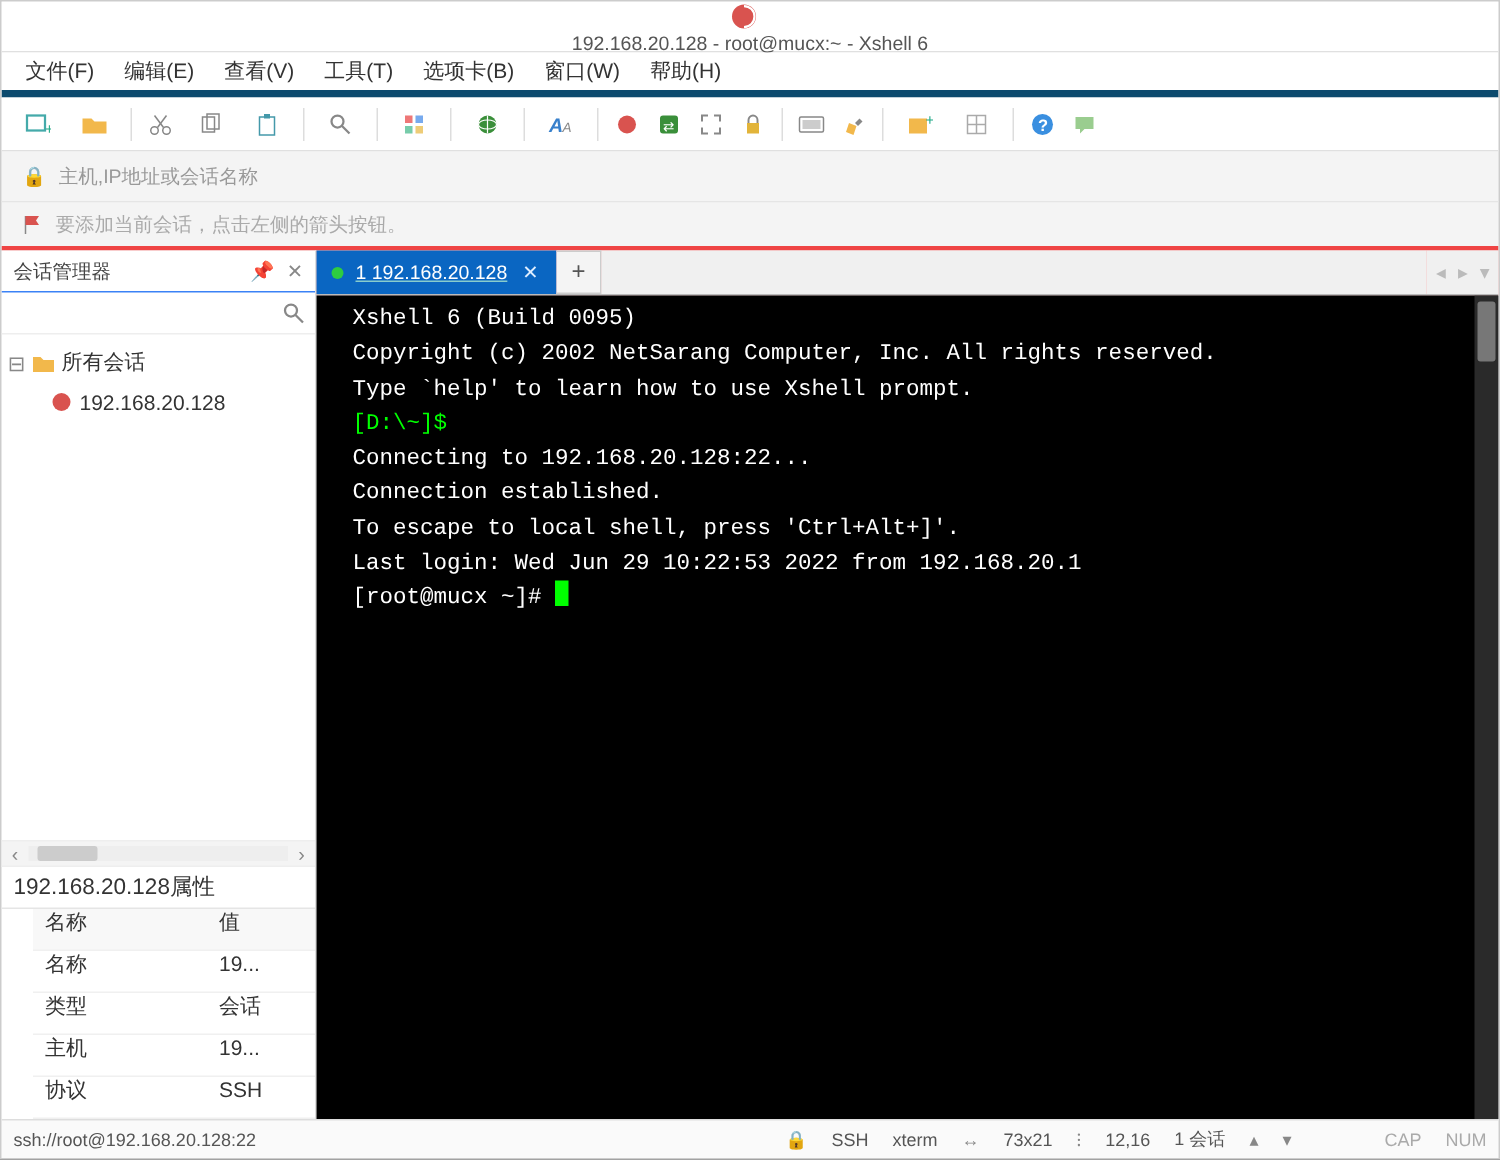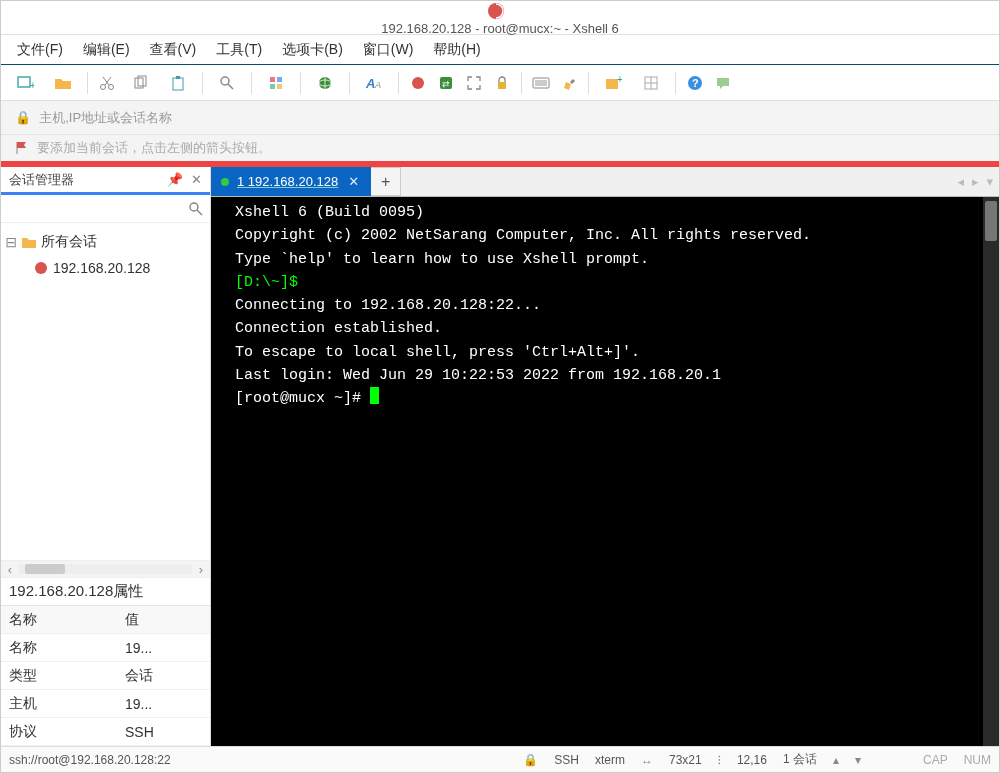--- a/index.html
+++ b/index.html
@@ -38,21 +38,21 @@
   display: flex; align-items: center; justify-content: center;
   color: #444;
 }
 .menubar {
   height: 30px;
   background: #fff;
   display: flex;
   align-items: center;
   padding: 0 8px;
   gap: 4px;
-  border-bottom: 1px solid #0c4a6e;
+  border-bottom: 5px solid #0c4a6e;
 }
 .menubar span { padding: 4px 8px; font-size: 14px; color: #333; }
 .toolbar {
   height: 36px;
   background: #fff;
   display: flex;
   align-items: center;
   padding: 0 6px;
   gap: 2px;
   border-bottom: 1px solid #e0e0e0;
@@ -73,42 +73,42 @@
   color: #999;
   border-bottom: 1px solid #e5e5e5;
 }
 .hintbar {
   height: 32px;
   background: #f4f4f4;
   display: flex;
   align-items: center;
   padding: 0 14px;
   color: #aaa;
-  border-bottom: 6px solid #ef4444;
+  border-bottom: 3px solid #ef4444;
 }
 .main {
   flex: 1;
   display: flex;
   min-height: 0;
 }
 .sidepanel {
   width: 210px;
   background: #fff;
   display: flex;
   flex-direction: column;
   border-right: 1px solid #ddd;
 }
 .sidehead {
   height: 28px;
   display: flex;
   align-items: center;
   padding: 0 8px;
   font-size: 13px;
   color: #444;
-  border-bottom: 3px solid #3b82f6;
+  border-bottom: 1px solid #3b82f6;
 }
 .sidehead .sp { flex: 1; }
 .searchrow {
   height: 28px;
   display: flex;
   align-items: center;
   justify-content: flex-end;
   padding: 0 6px;
   border-bottom: 1px solid #eee;
 }
@@ -142,22 +142,23 @@
   height: 28px;
   display: flex; align-items: center;
   padding: 0 8px;
   font-size: 15px;
   color: #333;
   border-bottom: 1px solid #e5e5e5;
 }
 .propshead, .proprow {
   display: flex;
   height: 28px;
-  align-items: center;
+  align-items: flex-start;
   border-bottom: 1px solid #f0f0f0;
+  margin-left: 21px;
 }
 .propshead { background:#f8f8f8; font-size:14px; color:#333; }
 .propcol1 { width: 120px; padding-left: 8px; }
 .propcol2 { flex:1; padding-left: 4px; }
 .proprow { font-size:14px; color:#333; }
 .rightpane {
   flex: 1;
   display: flex;
   flex-direction: column;
   min-width: 0;

